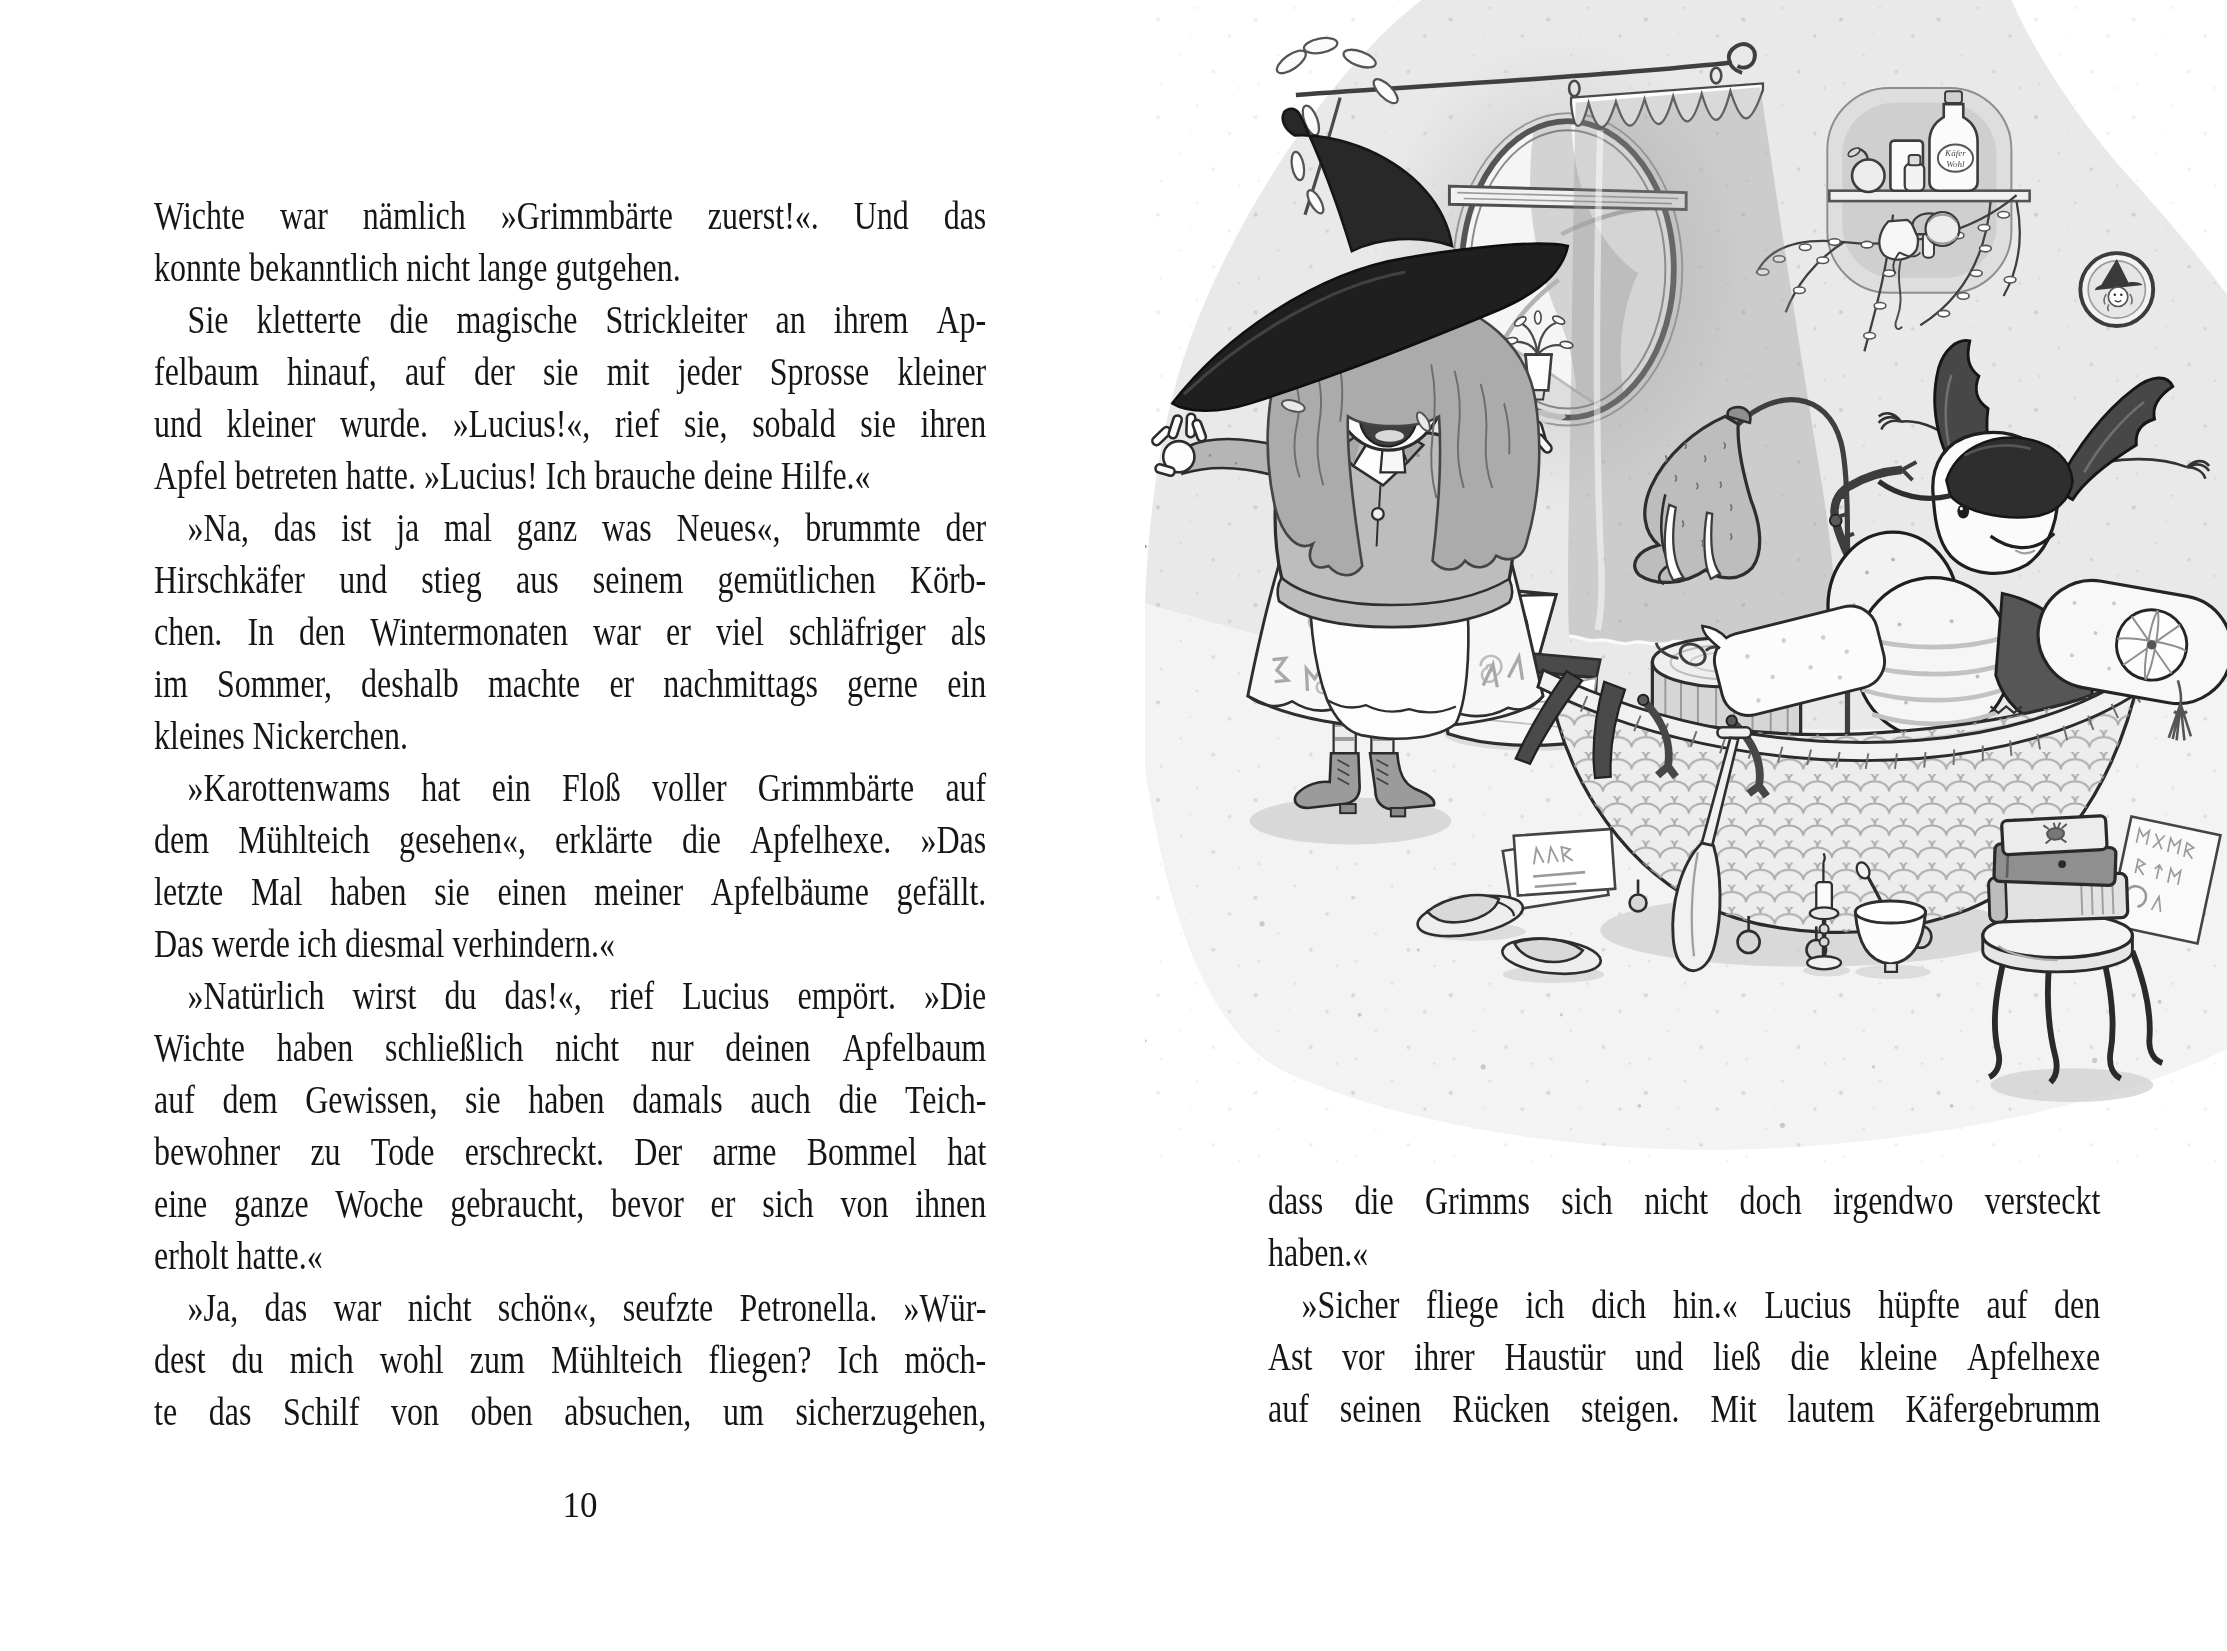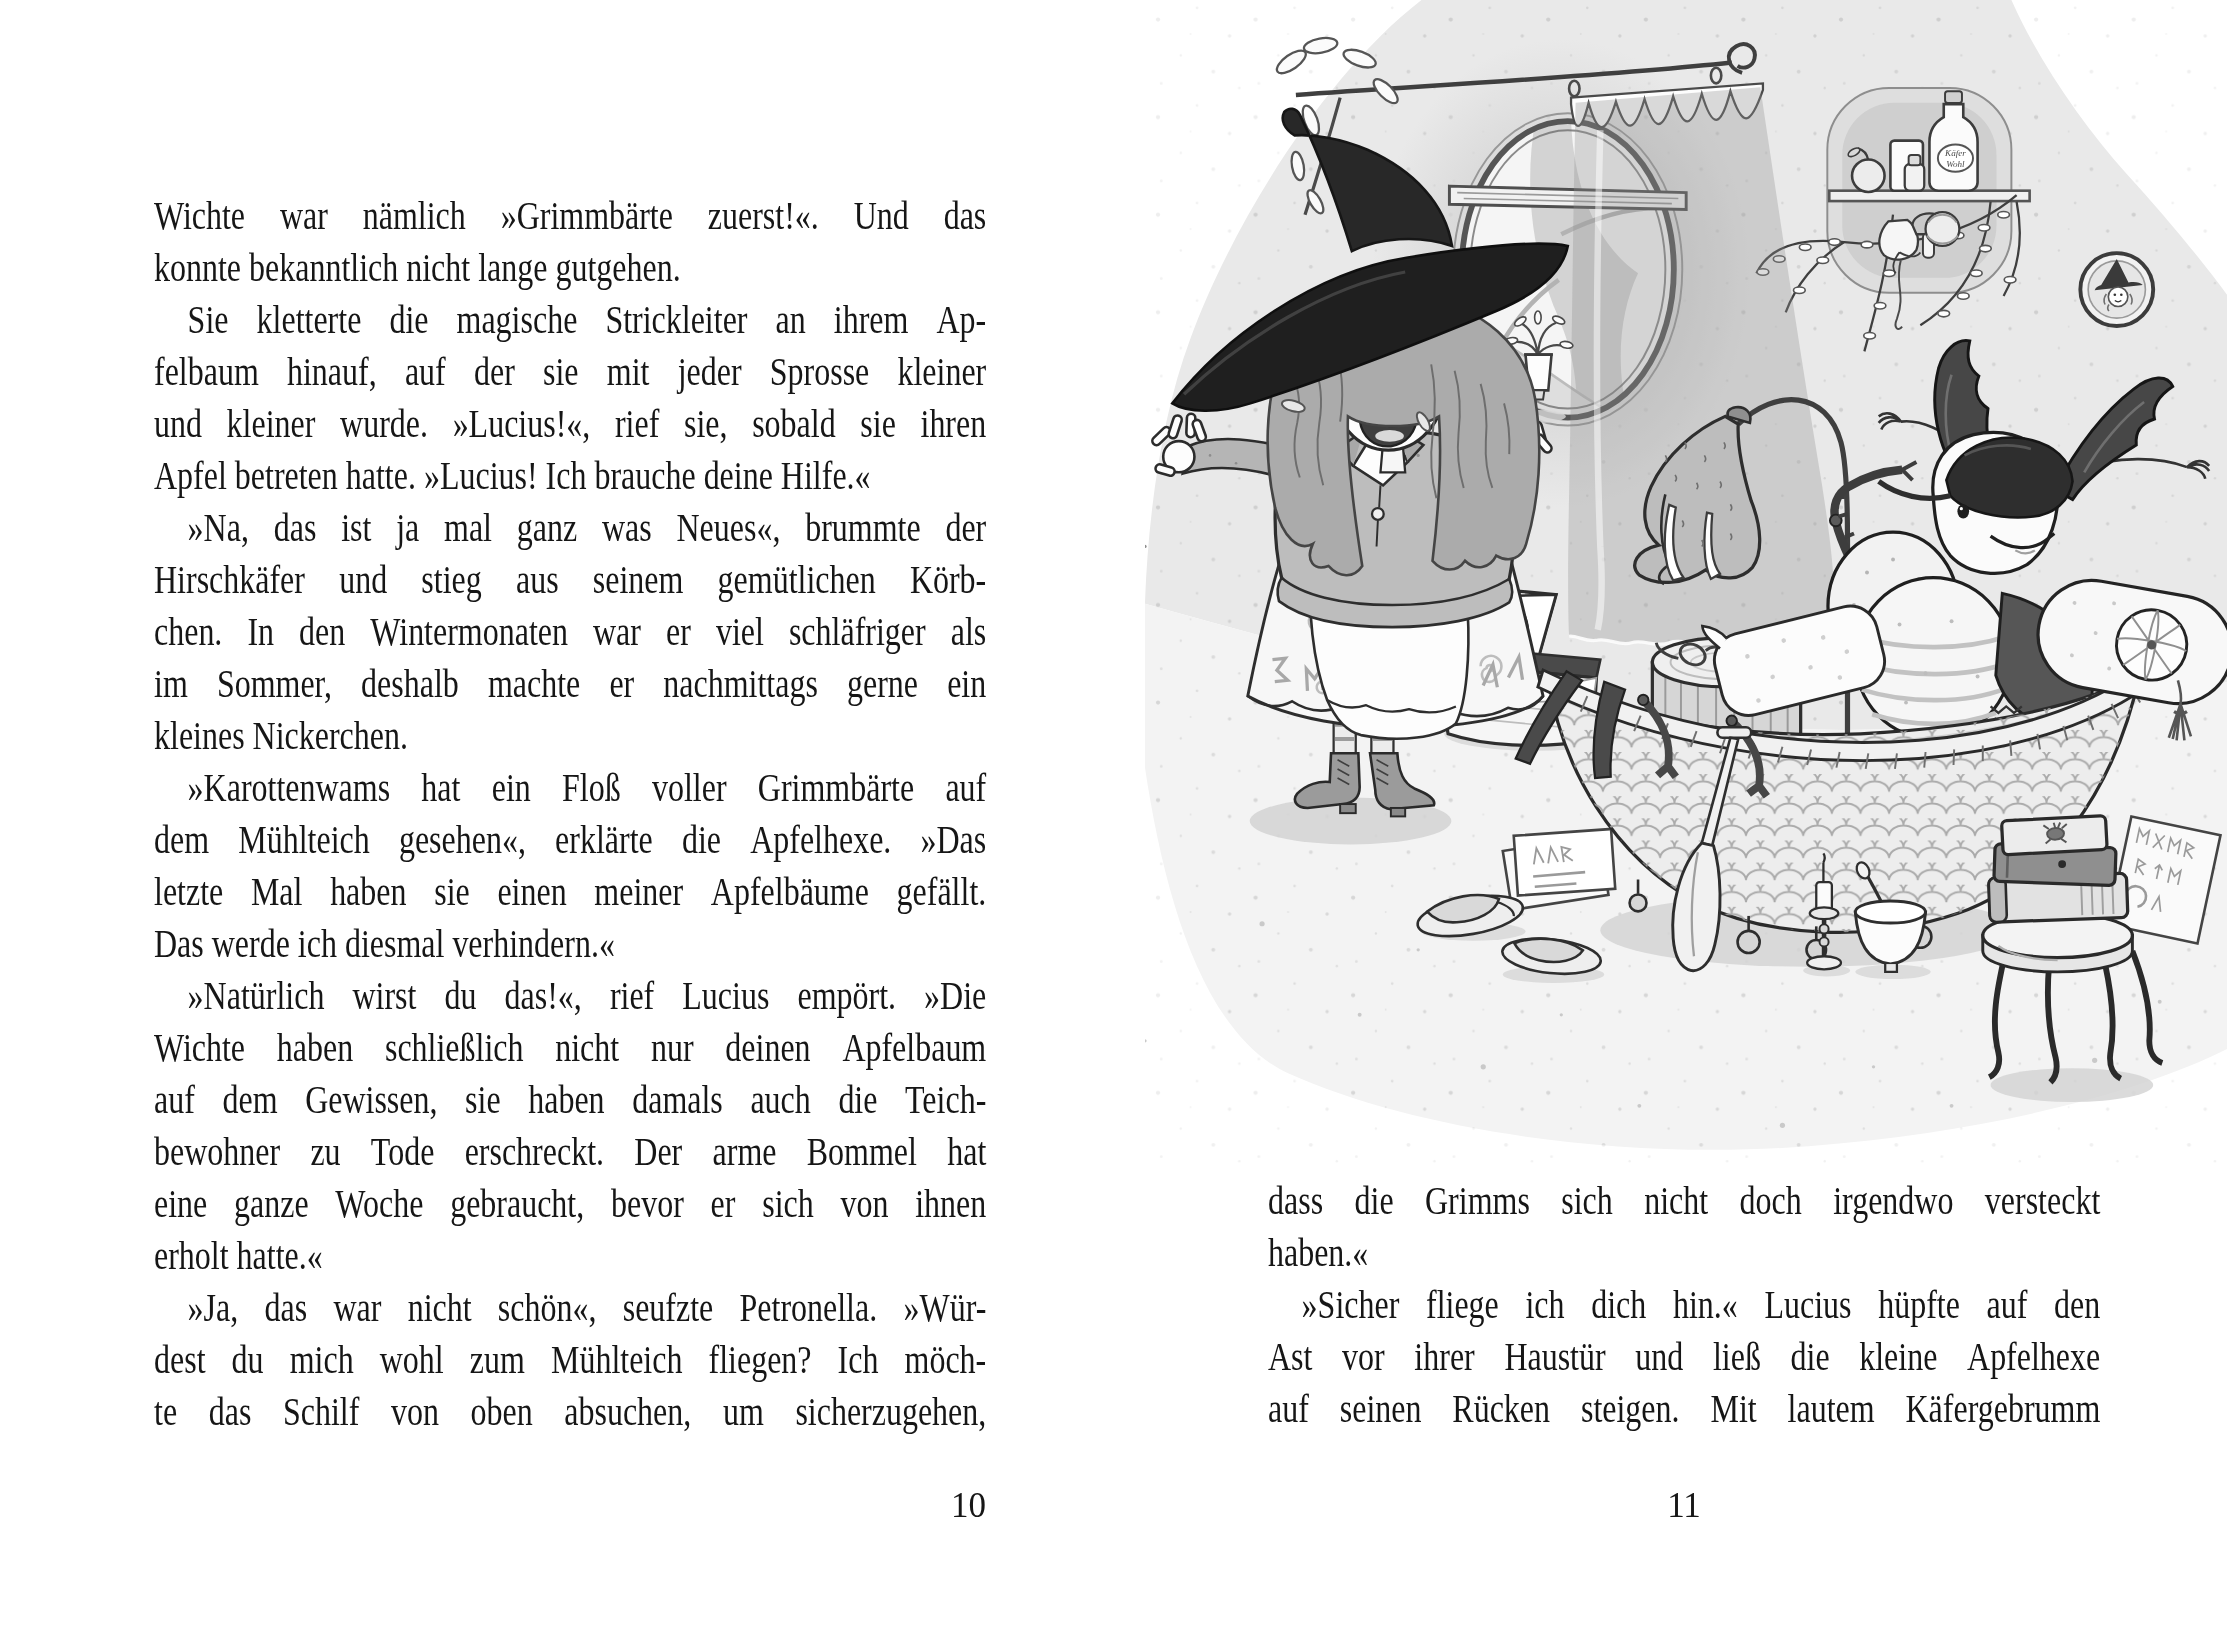--- a/index.html
+++ b/index.html
@@ -6,21 +6,21 @@
   .spread{position:relative;width:2227px;height:1651px;background:#ffffff;overflow:hidden;
           font-family:"Liberation Serif","DejaVu Serif",serif;color:#161616;}
   .textblock{position:absolute;width:1015px;transform:scaleX(.82);transform-origin:0 0;
              font-size:39px;}
   .line{height:52px;line-height:52px;display:flex;white-space:pre;}
   .line.j{justify-content:space-between;}
   .line.nj{justify-content:flex-start;}
   .pagenum{position:absolute;width:832px;text-align:center;font-size:35px;}
   #leftText{left:154px;top:190px;}
   #rightText{left:1268px;top:1175px;}
-  #leftNum{left:154px;top:1486px;text-align:right;}
+  #leftNum{left:164px;top:1486px;}
   #rightNum{left:1268px;top:1486px;}
   .illu{position:absolute;left:1145px;top:0;width:1083px;height:1171px;}
   svg text{font-family:"Liberation Serif","DejaVu Serif",serif;}
 </style>
 </head>
 <body>
 
 <div class="spread">
 
   <div id="leftText" class="textblock">
@@ -51,21 +51,20 @@
     </div>
   <div id="leftNum" class="pagenum">10</div>
 
   <div id="rightText" class="textblock">
       <div class="line j"><span>dass</span><span>die</span><span>Grimms</span><span>sich</span><span>nicht</span><span>doch</span><span>irgendwo</span><span>versteckt</span></div>
       <div class="line nj"><span>haben.«</span></div>
       <div class="line j" style="padding-left: 41px;"><span>»Sicher</span><span>fliege</span><span>ich</span><span>dich</span><span>hin.«</span><span>Lucius</span><span>hüpfte</span><span>auf</span><span>den</span></div>
       <div class="line j"><span>Ast</span><span>vor</span><span>ihrer</span><span>Haustür</span><span>und</span><span>ließ</span><span>die</span><span>kleine</span><span>Apfelhexe</span></div>
       <div class="line j"><span>auf</span><span>seinen</span><span>Rücken</span><span>steigen.</span><span>Mit</span><span>lautem</span><span>Käfergebrumm</span></div>
     </div>
-  <div id="rightNum" class="pagenum">11</div>
 
   <svg class="illu" viewBox="0 0 1665 1800">
     <defs>
       <pattern id="speck" patternUnits="userSpaceOnUse" width="150" height="150">
         <circle cx="20" cy="30" r="3.2" fill="#b9b9b9"></circle>
           <circle cx="80" cy="12" r="2" fill="#c6c6c6"></circle>
         <circle cx="130" cy="55" r="2.6" fill="#bdbdbd"></circle>
           <circle cx="55" cy="85" r="1.8" fill="#c9c9c9"></circle>
         <circle cx="105" cy="110" r="3" fill="#c2c2c2"></circle>
           <circle cx="25" cy="128" r="2.2" fill="#cccccc"></circle>

